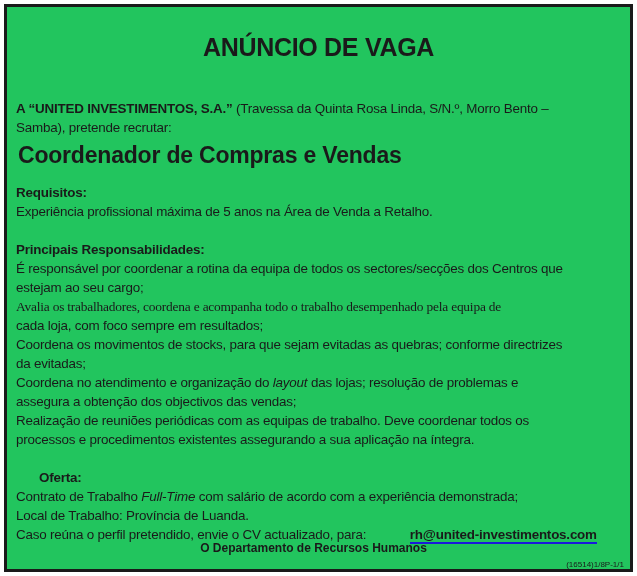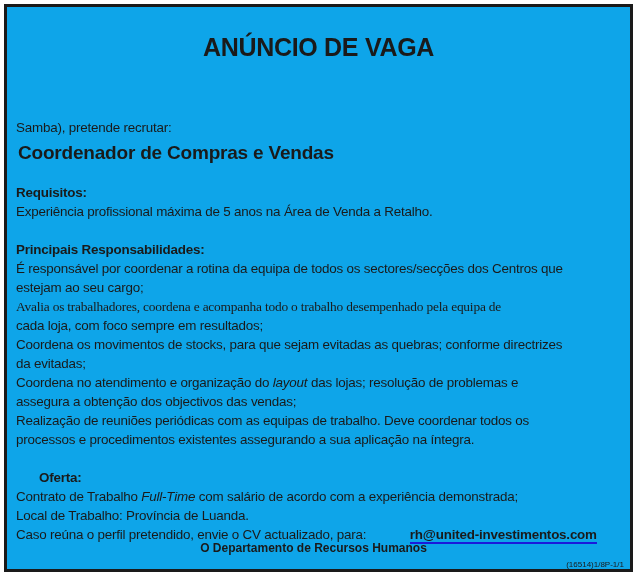--- a/index.html
+++ b/index.html
@@ -1,41 +1,42 @@
 <!DOCTYPE html>
 <html><head>
 <meta charset="utf-8">
 <style>
   html, body { margin: 0; padding: 0; background: #ffffff; }
   body { width: 637px; height: 576px; position: relative; overflow: hidden; }
   .frame {
     position: absolute; left: 4px; top: 4px; width: 623px; height: 562px;
-    border: 3px solid #1a1a1a; background: #0ea5e9;
+    border: 3px solid #1a1a1a; background: #22c55e;
     font-family: "Liberation Sans", sans-serif; color: #1a1a1a;
   }
   .title {
     position: absolute; left: 0; right: 0; top: 26px; text-align: center;
     font-size: 25px; font-weight: bold; letter-spacing: -0.3px;
   }
   .p { position: absolute; left: 9px; font-size: 13.4px; line-height: 19px; white-space: nowrap; letter-spacing: -0.2px; }
   .b { font-weight: bold; }
   .i { font-style: italic; }
   .position {
-    position: absolute; left: 11px; top: 135px; font-size: 19px; font-weight: bold; letter-spacing: -0.2px;
+    position: absolute; left: 11px; top: 135px; font-size: 23px; font-weight: bold; letter-spacing: -0.2px;
   }
   .email { color: #1a1a1a; font-weight: bold; text-decoration: none; border-bottom: 2px solid #1a1adb; padding-bottom: 0; margin-left: 40px; }
   .sign { position: absolute; left: 0; right: 10px; top: 534px; text-align: center; font-size: 12px; font-weight: bold; }
   .code { position: absolute; right: 6px; top: 553px; font-size: 8px; }
 </style>
 </head>
 <body>
 
 <div class="frame">
   <div class="title">ANÚNCIO DE VAGA</div>
 
+  <div class="p" style="top:92px;"><span class="b">A “UNITED INVESTIMENTOS, S.A.”</span><span> (Travessa da Quinta Rosa Linda, S/N.º, Morro Bento –</span></div>
   <div class="p" style="top:111px;">Samba), pretende recrutar:</div>
 
   <div class="position">Coordenador de Compras e Vendas</div>
 
   <div class="p b" style="top:176px;">Requisitos:</div>
   <div class="p" style="top:195px;">Experiência profissional máxima de 5 anos na Área de Venda a Retalho.</div>
 
   <div class="p b" style="top:233px;">Principais Responsabilidades:</div>
   <div class="p" style="top:252px;">É responsável por coordenar a rotina da equipa de todos os sectores/secções dos Centros que</div>
   <div class="p" style="top:271px;">estejam ao seu cargo;</div>

